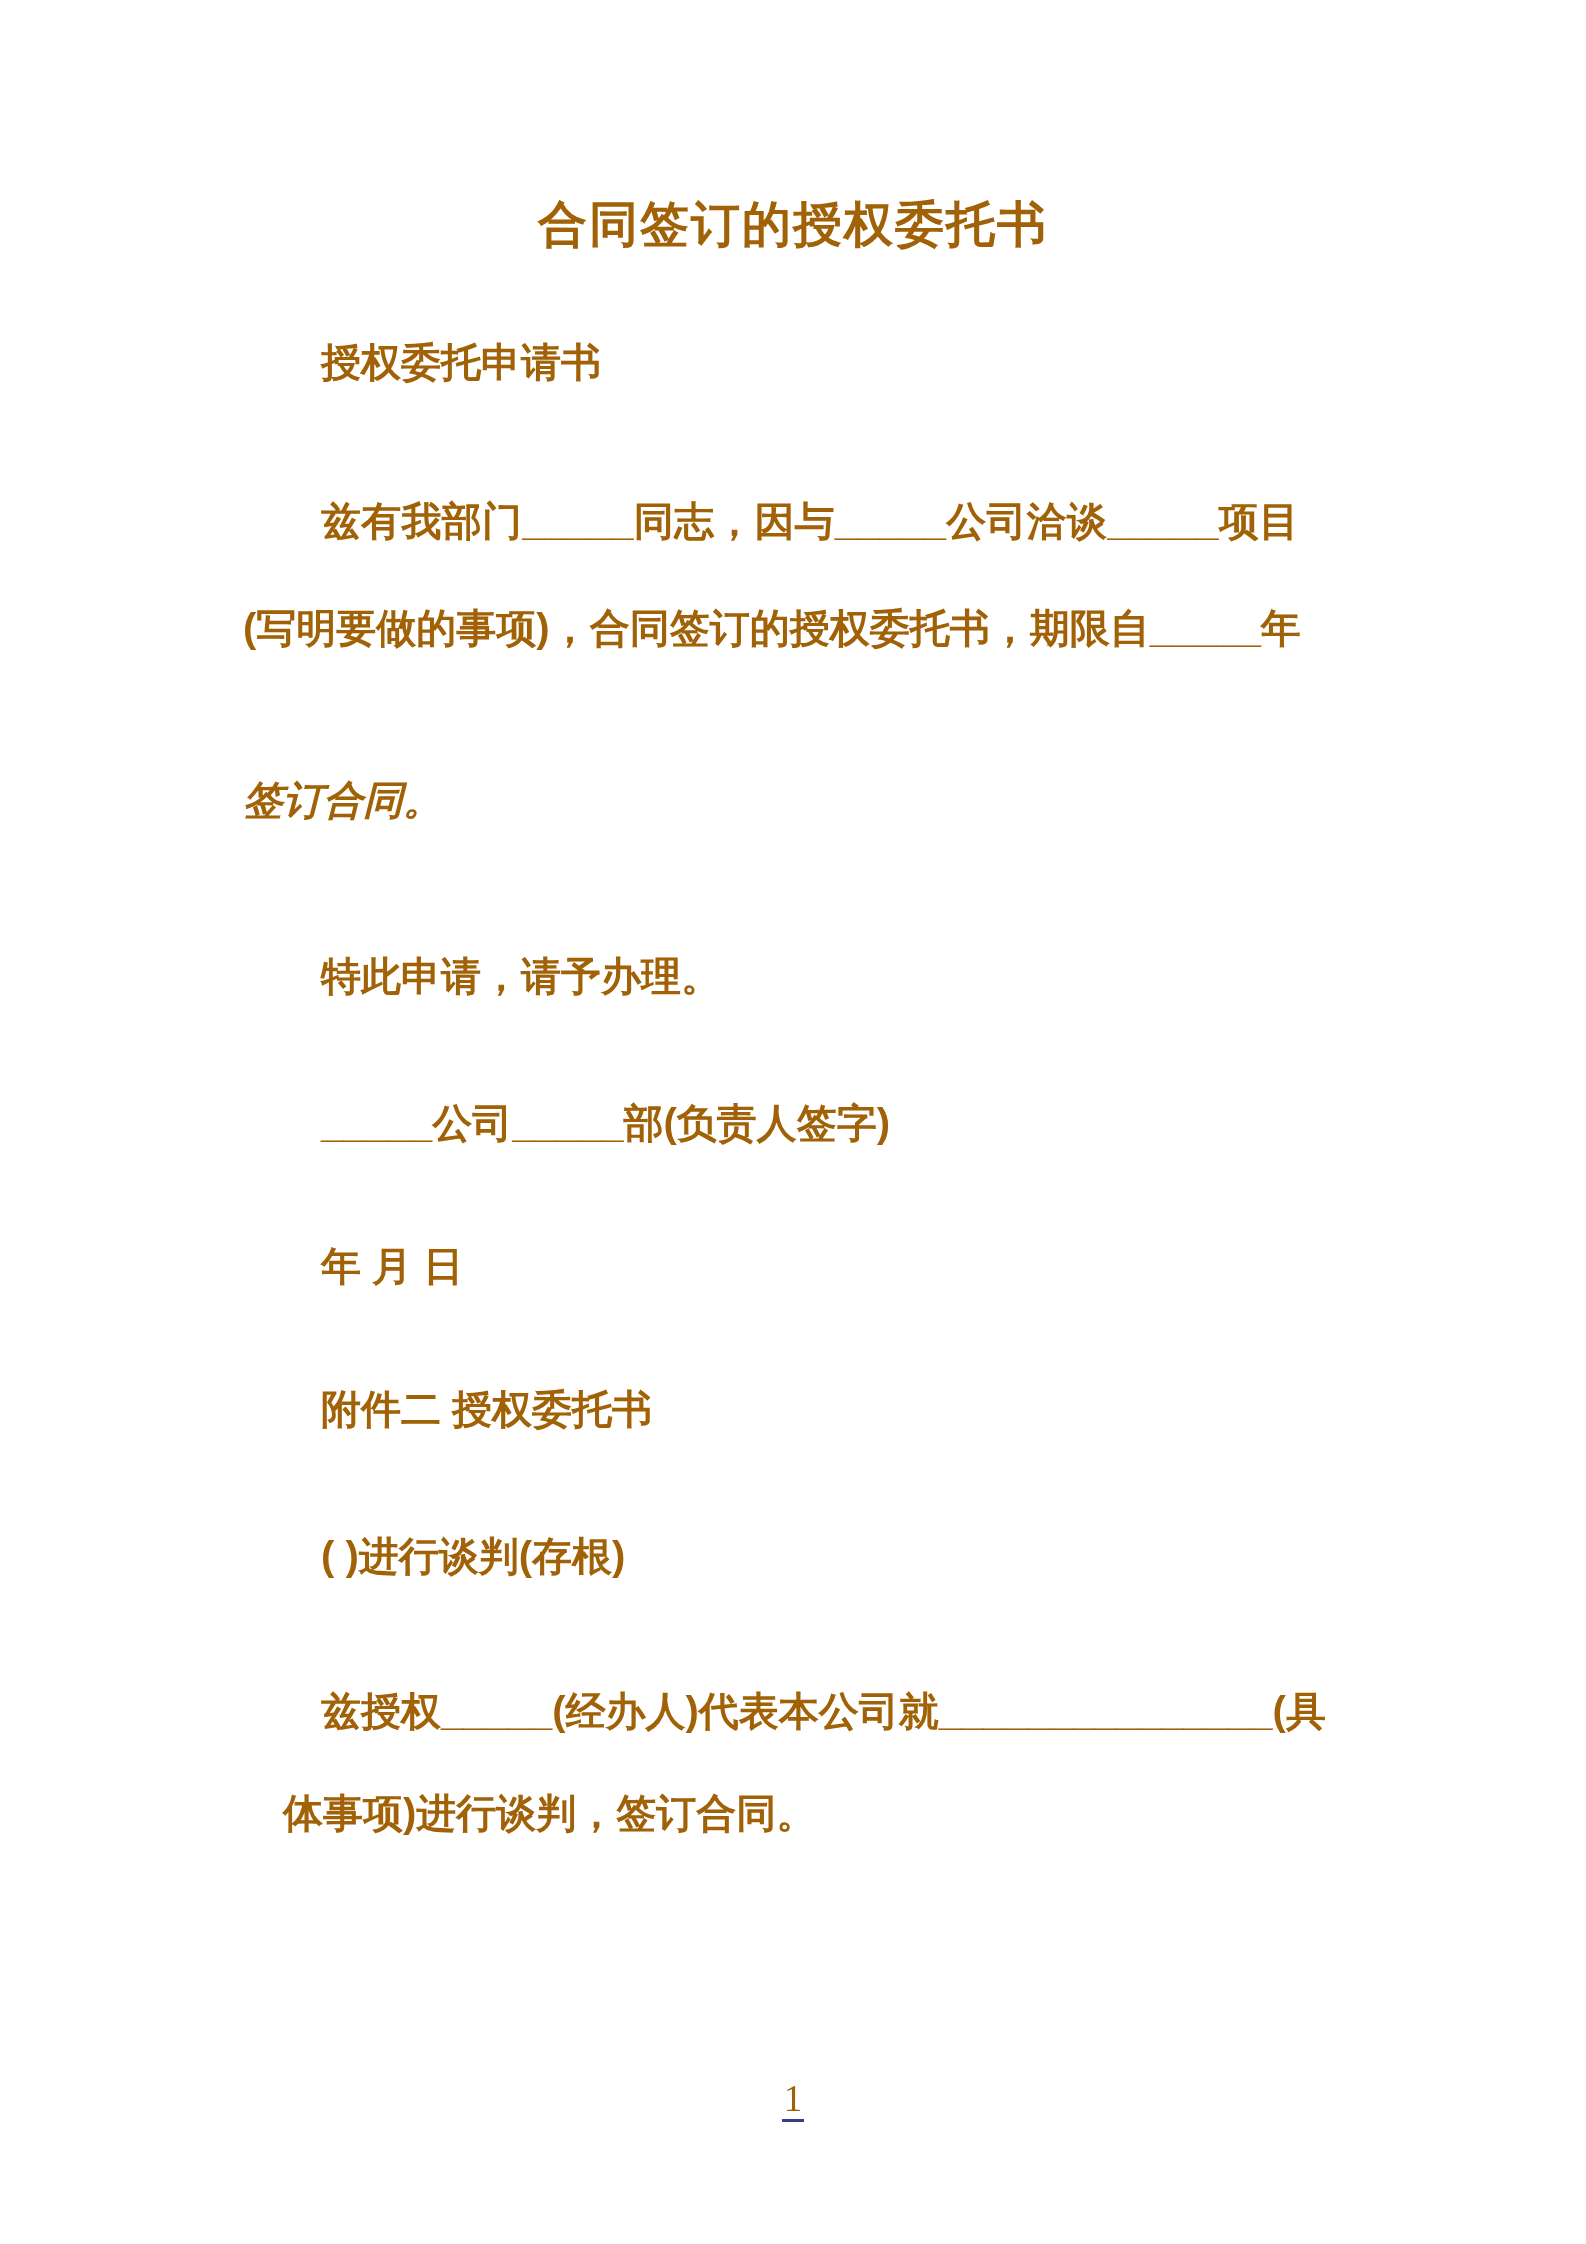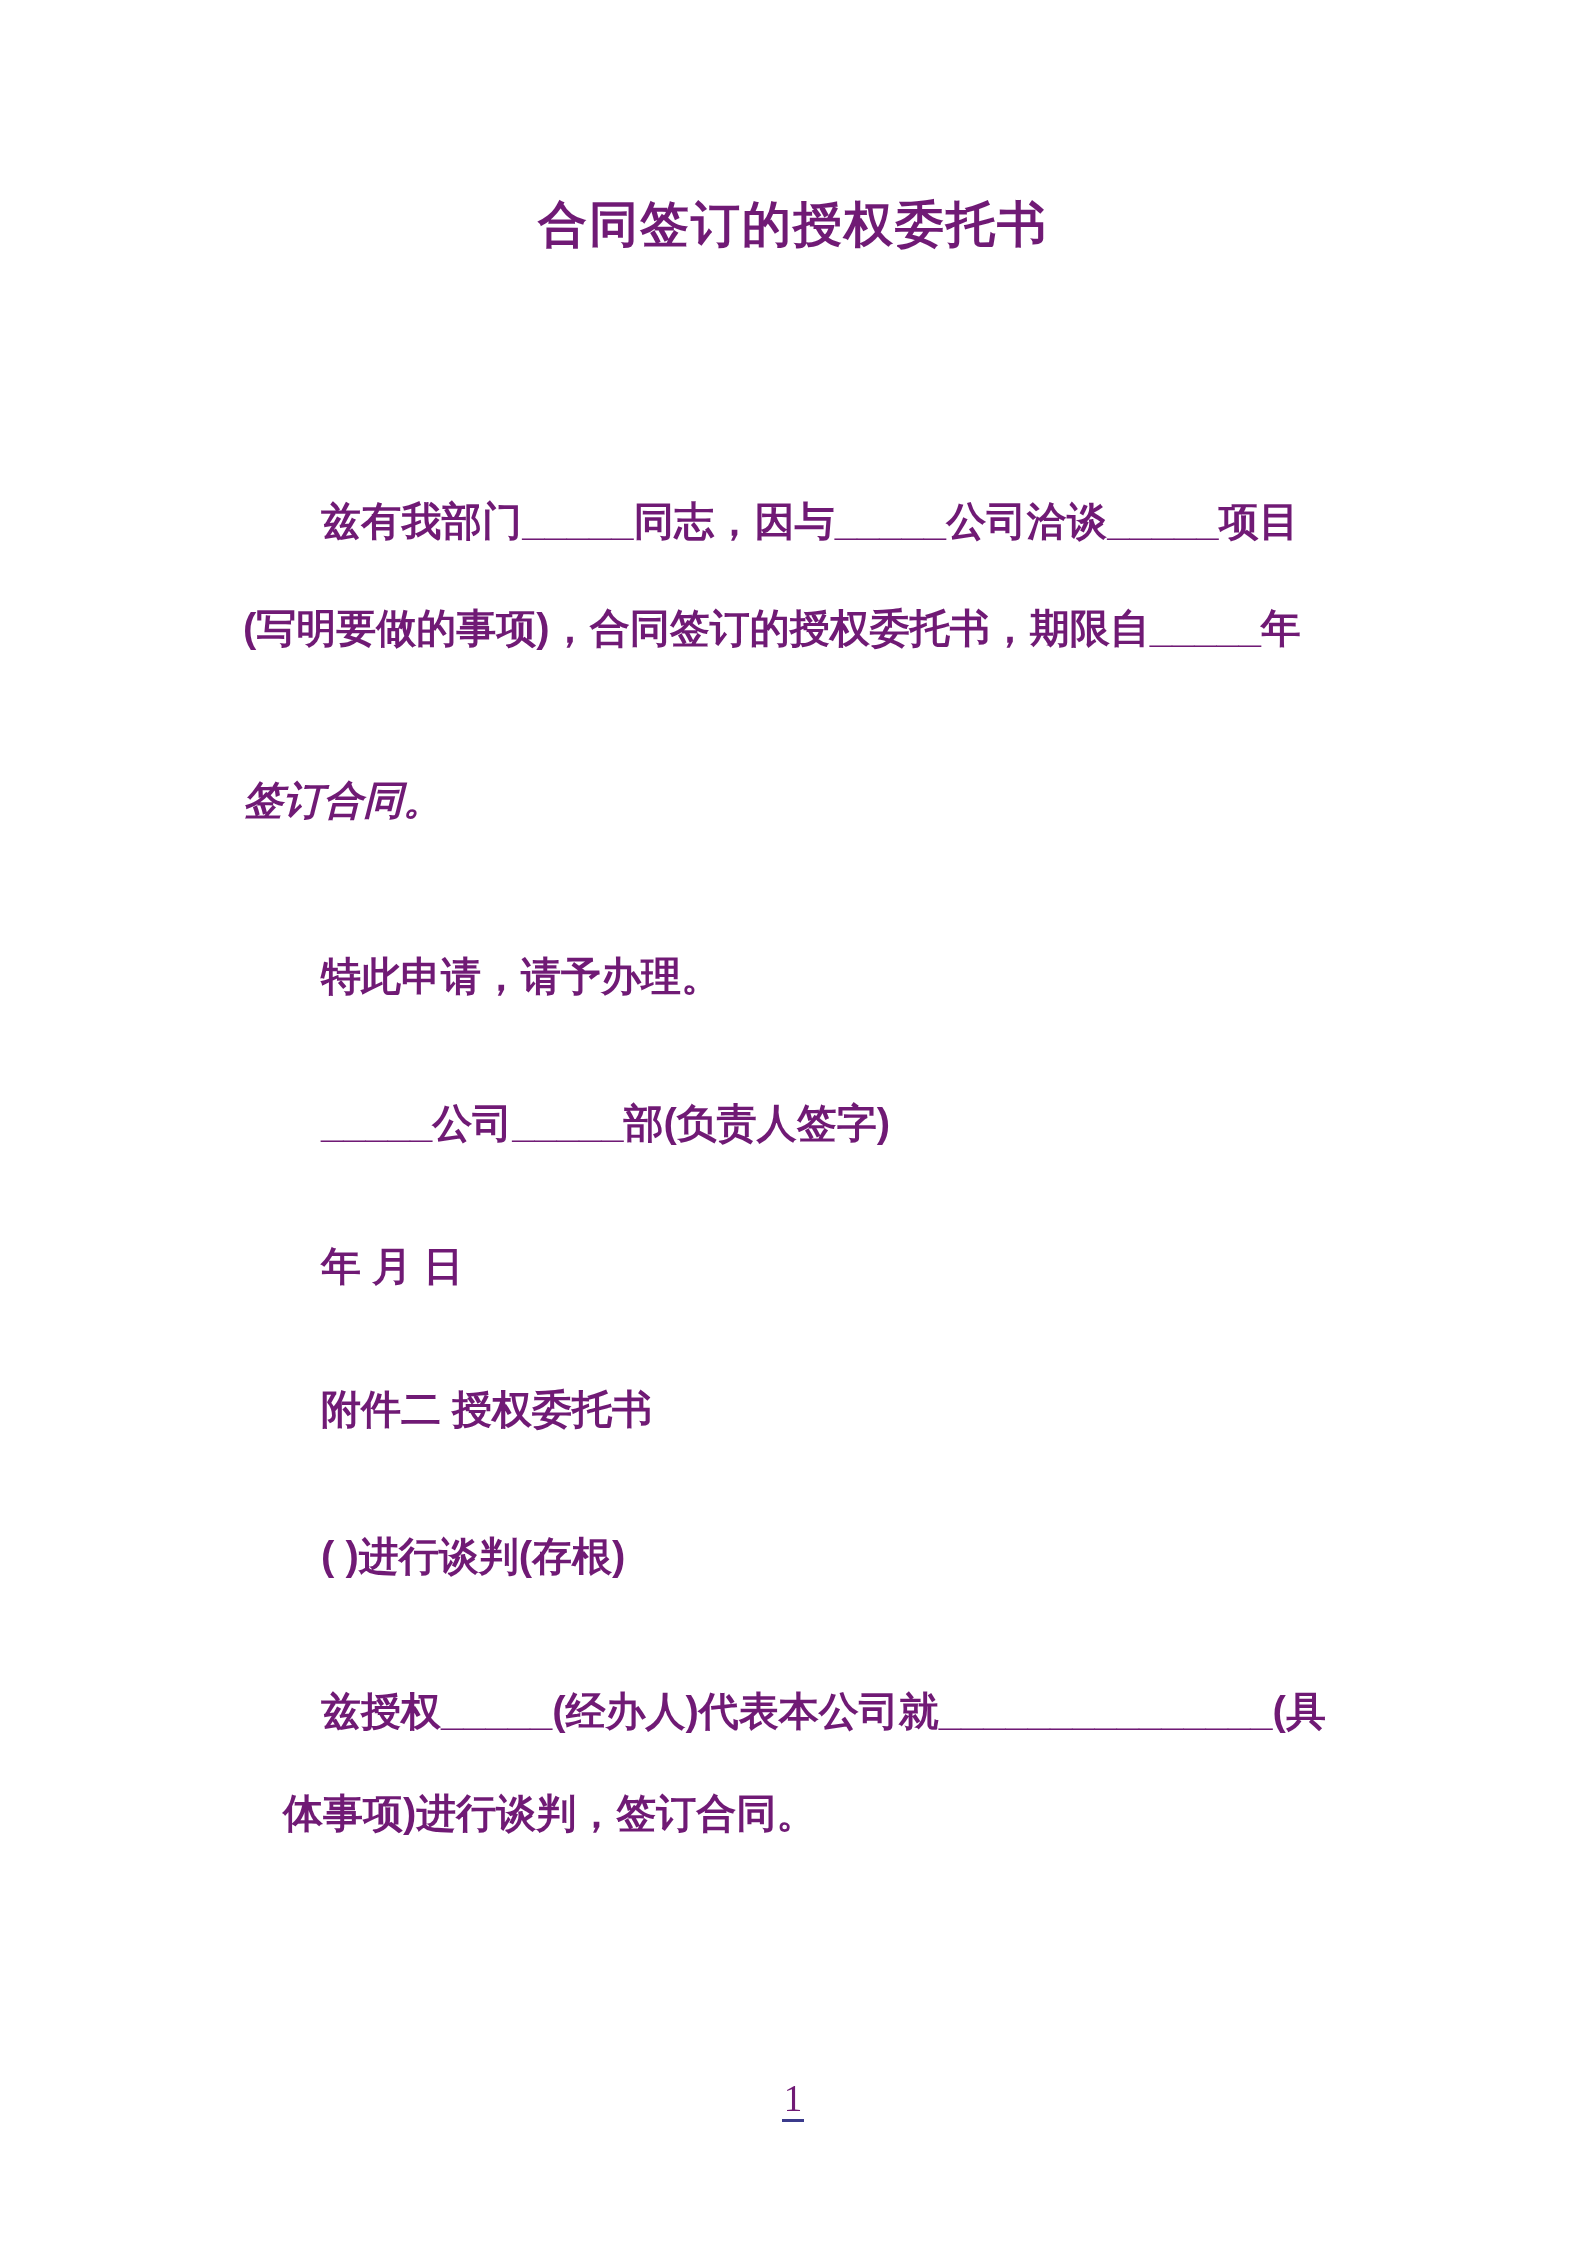--- a/index.html
+++ b/index.html
@@ -5,21 +5,21 @@
   html, body {
     margin: 0;
     padding: 0;
     background: #ffffff;
   }
   .page {
     position: relative;
     width: 1586px;
     height: 2244px;
     background: #ffffff;
-    color: #701a75;
+    color: #a16207;
     font-family: "Liberation Sans", sans-serif;
     overflow: hidden;
   }
   .doc-title {
     position: absolute;
     top: 192px;
     left: 0;
     width: 100%;
     text-align: center;
     font-size: 49px;
@@ -61,20 +61,21 @@
     border-bottom: 3px solid #3b3b8c;
   }
 </style>
 </head>
 <body>
 
 <div class="page">
 
   <div class="doc-title">合同签订的授权委托书</div>
 
+  <div class="line indent" style="top:338px;">授权委托申请书</div>
 
   <div class="line indent fill" style="top:485px;">兹有我部门_____同志，因与_____公司洽谈_____项目</div>
 
   <div class="line fill" style="top:592px;">(写明要做的事项)，合同签订的授权委托书，期限自_____年</div>
 
 
   <div class="line" style="top:776px;font-style:italic;">签订合同。</div>
 
   <div class="line indent" style="top:952px;">特此申请，请予办理。</div>
 

